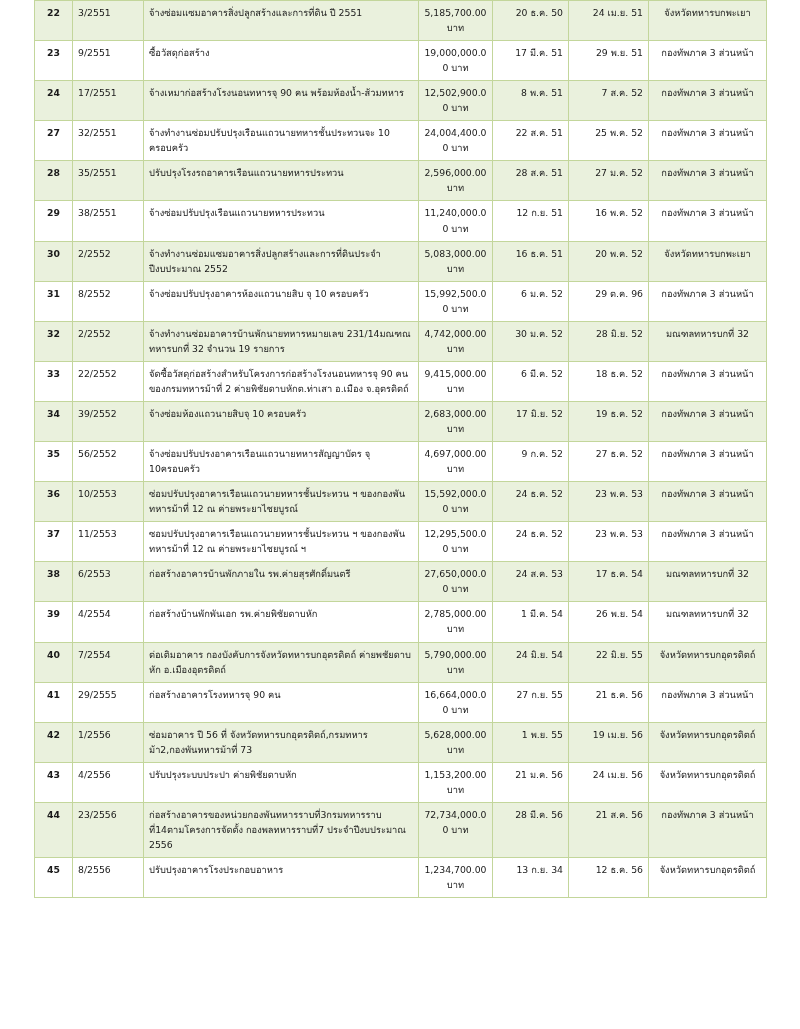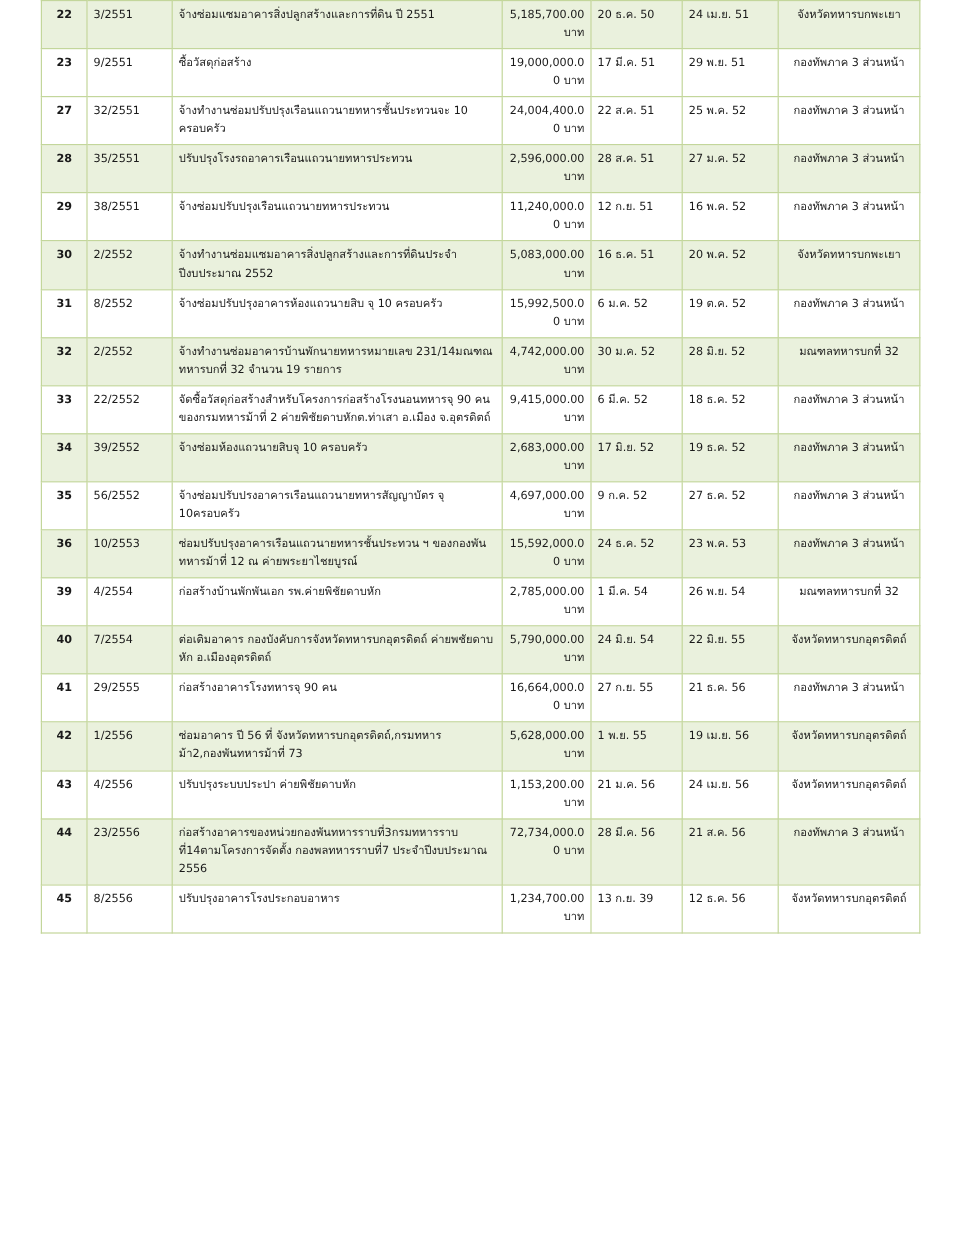--- a/index.html
+++ b/index.html
@@ -63,26 +63,26 @@
   }
   td.ctr {
     text-align: left;
     padding-left: 7px;
   }
   td.desc {
     text-align: left;
     padding-left: 7px;
   }
   td.amt {
-    text-align: right;
+    text-align: center;
     padding-left: 6px;
     padding-right: 3px;
   }
   td.dstart, td.dend {
-    text-align: left;
+    text-align: right;
     padding-left: 7px;
     margin-left: 16px;
   }
   td.org {
     text-align: center;
     padding-left: 7px;
   }
 </style>
 </head>
 <body>
@@ -111,20 +111,29 @@
           </tr>
           <tr>
             <td class="no">23</td>
             <td class="ctr">9/2551</td>
             <td class="desc">ซื้อวัสดุก่อสร้าง</td>
             <td class="amt">19,000,000.00 บาท</td>
             <td class="dstart">17 มี.ค. 51</td>
             <td class="dend">29 พ.ย. 51</td>
             <td class="org">กองทัพภาค 3 ส่วนหน้า</td>
           </tr>
+          <tr class="shade">
+            <td class="no">24</td>
+            <td class="ctr">17/2551</td>
+            <td class="desc">จ้างเหมาก่อสร้างโรงนอนทหารจุ 90 คน พร้อมห้องน้ำ-ส้วมทหาร</td>
+            <td class="amt">12,502,900.00 บาท</td>
+            <td class="dstart">8 พ.ค. 51</td>
+            <td class="dend">7 ส.ค. 52</td>
+            <td class="org">กองทัพภาค 3 ส่วนหน้า</td>
+          </tr>
           <tr>
             <td class="no">27</td>
             <td class="ctr">32/2551</td>
             <td class="desc">จ้างทำงานซ่อมปรับปรุงเรือนแถวนายทหารชั้นประทวนจะ 10 ครอบครัว</td>
             <td class="amt">24,004,400.00 บาท</td>
             <td class="dstart">22 ส.ค. 51</td>
             <td class="dend">25 พ.ค. 52</td>
             <td class="org">กองทัพภาค 3 ส่วนหน้า</td>
           </tr>
           <tr class="shade">
@@ -153,21 +162,21 @@
             <td class="dstart">16 ธ.ค. 51</td>
             <td class="dend">20 พ.ค. 52</td>
             <td class="org">จังหวัดทหารบกพะเยา</td>
           </tr>
           <tr>
             <td class="no">31</td>
             <td class="ctr">8/2552</td>
             <td class="desc">จ้างซ่อมปรับปรุงอาคารห้องแถวนายสิบ จุ 10 ครอบครัว</td>
             <td class="amt">15,992,500.00 บาท</td>
             <td class="dstart">6 ม.ค. 52</td>
-            <td class="dend">19 ต.ค. 52</td>
+            <td class="dend">29 ต.ค. 96</td>
             <td class="org">กองทัพภาค 3 ส่วนหน้า</td>
           </tr>
           <tr class="shade">
             <td class="no">32</td>
             <td class="ctr">2/2552</td>
             <td class="desc">จ้างทำงานซ่อมอาคารบ้านพักนายทหารหมายเลข 231/14มณฑณทหารบกที่ 32 จำนวน 19 รายการ</td>
             <td class="amt">4,742,000.00 บาท</td>
             <td class="dstart">30 ม.ค. 52</td>
             <td class="dend">28 มิ.ย. 52</td>
             <td class="org">มณฑลทหารบกที่ 32</td>
@@ -202,20 +211,38 @@
           <tr class="shade">
             <td class="no">36</td>
             <td class="ctr">10/2553</td>
             <td class="desc">ซ่อมปรับปรุงอาคารเรือนแถวนายทหารชั้นประทวน ฯ ของกองพันทหารม้าที่ 12 ณ ค่ายพระยาไชยบูรณ์</td>
             <td class="amt">15,592,000.00 บาท</td>
             <td class="dstart">24 ธ.ค. 52</td>
             <td class="dend">23 พ.ค. 53</td>
             <td class="org">กองทัพภาค 3 ส่วนหน้า</td>
           </tr>
           <tr>
+            <td class="no">37</td>
+            <td class="ctr">11/2553</td>
+            <td class="desc">ซอมปรับปรุงอาคารเรือนแถวนายทหารชั้นประทวน ฯ ของกองพันทหารม้าที่ 12 ณ ค่ายพระยาไชยบูรณ์ ฯ</td>
+            <td class="amt">12,295,500.00 บาท</td>
+            <td class="dstart">24 ธ.ค. 52</td>
+            <td class="dend">23 พ.ค. 53</td>
+            <td class="org">กองทัพภาค 3 ส่วนหน้า</td>
+          </tr>
+          <tr class="shade">
+            <td class="no">38</td>
+            <td class="ctr">6/2553</td>
+            <td class="desc">ก่อสร้างอาคารบ้านพักภายใน รพ.ค่ายสุรศักดิ์มนตรี</td>
+            <td class="amt">27,650,000.00 บาท</td>
+            <td class="dstart">24 ส.ค. 53</td>
+            <td class="dend">17 ธ.ค. 54</td>
+            <td class="org">มณฑลทหารบกที่ 32</td>
+          </tr>
+          <tr>
             <td class="no">39</td>
             <td class="ctr">4/2554</td>
             <td class="desc">ก่อสร้างบ้านพักพันเอก รพ.ค่ายพิชัยดาบหัก</td>
             <td class="amt">2,785,000.00 บาท</td>
             <td class="dstart">1 มี.ค. 54</td>
             <td class="dend">26 พ.ย. 54</td>
             <td class="org">มณฑลทหารบกที่ 32</td>
           </tr>
           <tr class="shade">
             <td class="no">40</td>
@@ -260,20 +287,20 @@
             <td class="amt">72,734,000.00 บาท</td>
             <td class="dstart">28 มี.ค. 56</td>
             <td class="dend">21 ส.ค. 56</td>
             <td class="org">กองทัพภาค 3 ส่วนหน้า</td>
           </tr>
           <tr>
             <td class="no">45</td>
             <td class="ctr">8/2556</td>
             <td class="desc">ปรับปรุงอาคารโรงประกอบอาหาร</td>
             <td class="amt">1,234,700.00 บาท</td>
-            <td class="dstart">13 ก.ย. 39</td>
+            <td class="dstart">13 ก.ย. 34</td>
             <td class="dend">12 ธ.ค. 56</td>
             <td class="org">จังหวัดทหารบกอุตรดิตถ์</td>
           </tr>
         </tbody>
     </table>
   </div>
 </div>
 
 </body></html>

